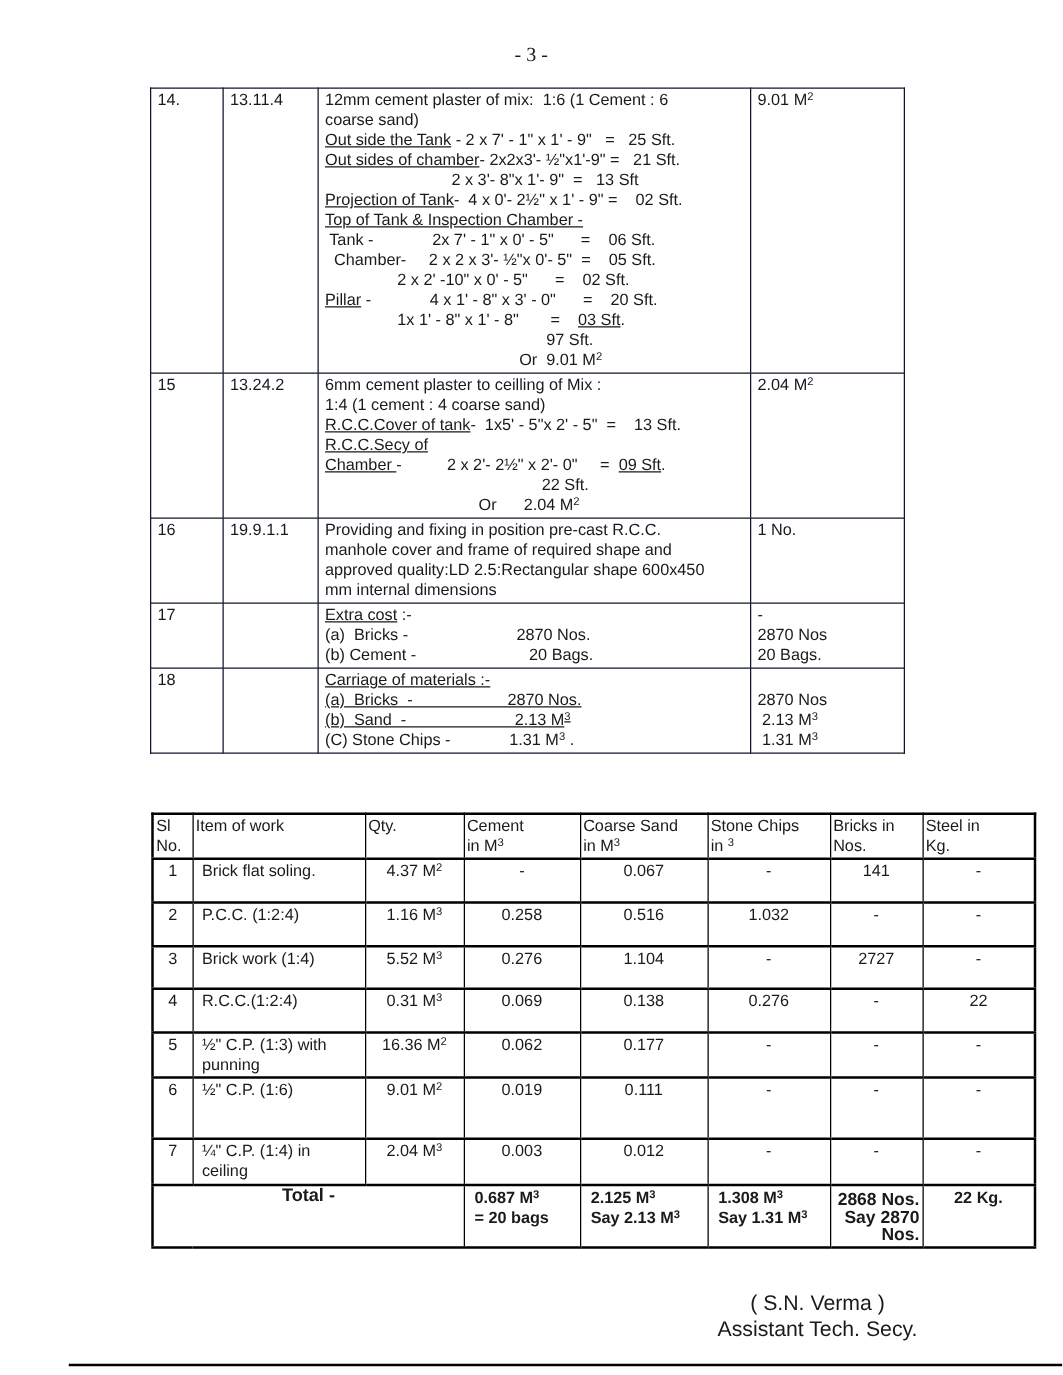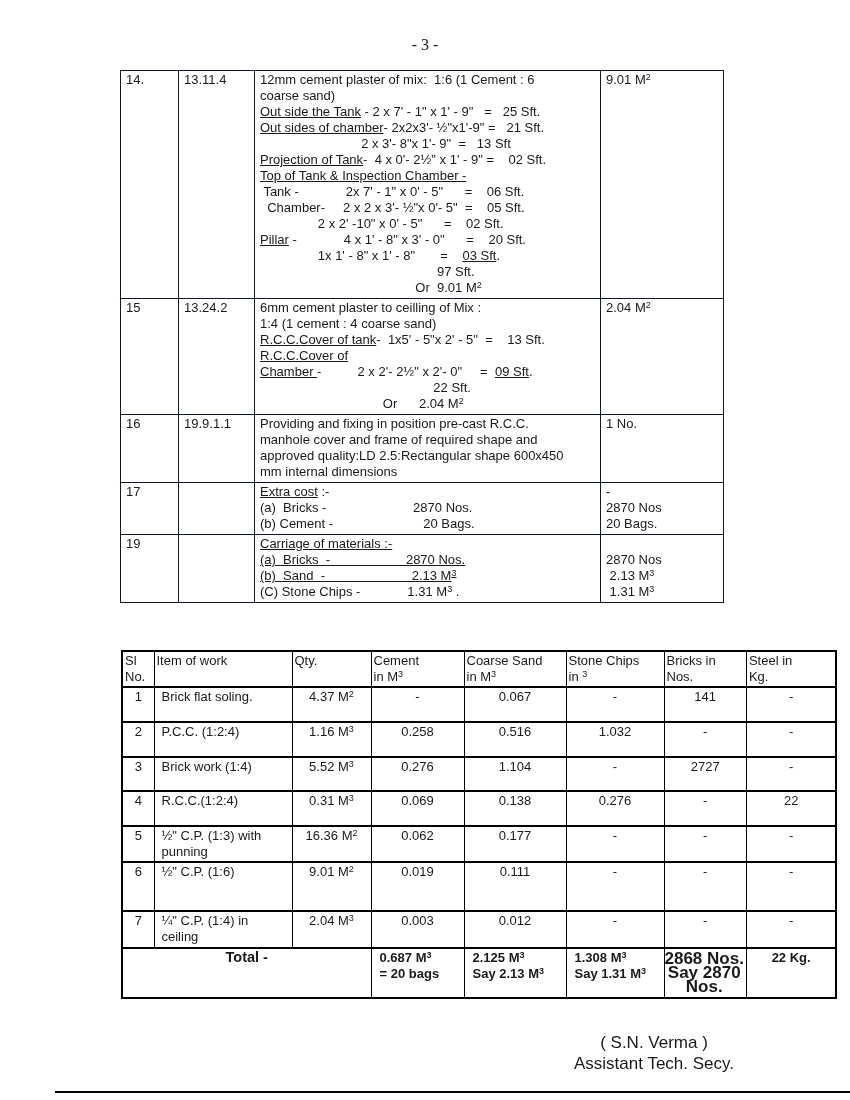--- a/index.html
+++ b/index.html
@@ -24,21 +24,21 @@
   .t2 th{font-weight:normal;text-align:left;height:32px;}
   .t2 td.c-sl{text-align:center;}
   .t2 td.c-item{text-align:left;padding-left:7px;}
   .t2 td.c-num{text-align:center;}
   .t2 tr.r1 td{height:31px}.t2 tr.r2 td{height:31px}.t2 tr.r3 td{height:30px}
   .t2 tr.r4 td{height:31px}.t2 tr.r5 td{height:32px}.t2 tr.r6 td{height:45px}
   .t2 tr.r7 td{height:33px}.t2 tr.rtotal td{height:44px}
   .t2 tr.rtotal td{font-weight:bold;}
   .t2 td.total-label{text-align:center;font-size:14.5px;padding-top:0;}
   .t2 td.total-num{text-align:left;padding-left:8px;}
-  .t2 td.total-bricks{text-align:center;padding-left:0;font-size:17px;line-height:14px;padding-top:3px;}
+  .t2 td.total-bricks{text-align:right;padding-left:0;font-size:14px;line-height:14px;padding-top:3px;}
   .t2 td.total-steel{text-align:center;margin-left:28px;}
   
   .signature{position:absolute;left:538px;top:1032px;width:232px;text-align:center;
         font-size:17px;line-height:21px;}
   .bottom-rule{position:absolute;left:55px;top:1091px;width:795px;height:2px;background:#000;}
 </style>
 </head>
 <body>
 
 <div class="page">
@@ -76,21 +76,21 @@
             <div class="line"><span>9.01 M</span><span class="sup">2</span></div>
           </td>
         </tr>
         <tr>
           <td>15</td>
           <td>13.24.2</td>
           <td>
             <div class="line"><span>6mm cement plaster to ceilling of Mix :</span></div>
             <div class="line"><span>1:4 (1 cement : 4 coarse sand)</span></div>
             <div class="line"><span class="u">R.C.C.Cover of tank</span><span>-  1x5' - 5"x 2' - 5"  =    13 Sft.</span></div>
-            <div class="line"><span class="u">R.C.C.Cover of</span></div>
+            <div class="line"><span class="u">R.C.C.Secy of</span></div>
             <div class="line"><span class="u">Chamber </span><span>-          2 x 2'- 2½" x 2'- 0"     =  </span><span class="u">09 Sft</span><span>.</span></div>
             <div class="line"><span>                                                22 Sft.</span></div>
             <div class="line"><span>                                  Or      2.04 M</span><span class="sup">2</span></div>
           </td>
           <td>
             <div class="line"><span>2.04 M</span><span class="sup">2</span></div>
           </td>
         </tr>
         <tr>
           <td>16</td>
@@ -113,21 +113,21 @@
             <div class="line"><span>(a)  Bricks -                        2870 Nos.</span></div>
             <div class="line"><span>(b) Cement -                         20 Bags.</span></div>
           </td>
           <td>
             <div class="line"><span>-</span></div>
             <div class="line"><span>2870 Nos</span></div>
             <div class="line"><span>20 Bags.</span></div>
           </td>
         </tr>
         <tr>
-          <td>19</td>
+          <td>18</td>
           <td></td>
           <td>
             <div class="line"><span class="u">Carriage of materials :-</span></div>
             <div class="line"><span class="u">(a)  Bricks  -                     2870 Nos.</span></div>
             <div class="line"><span class="u">(b)  Sand  -                        2.13 M</span><span class="u sup">3</span></div>
             <div class="line"><span>(C) Stone Chips -             1.31 M</span><span class="sup">3</span><span> .</span></div>
           </td>
           <td>
             <div class="line">&nbsp;</div>
             <div class="line"><span>2870 Nos</span></div>

